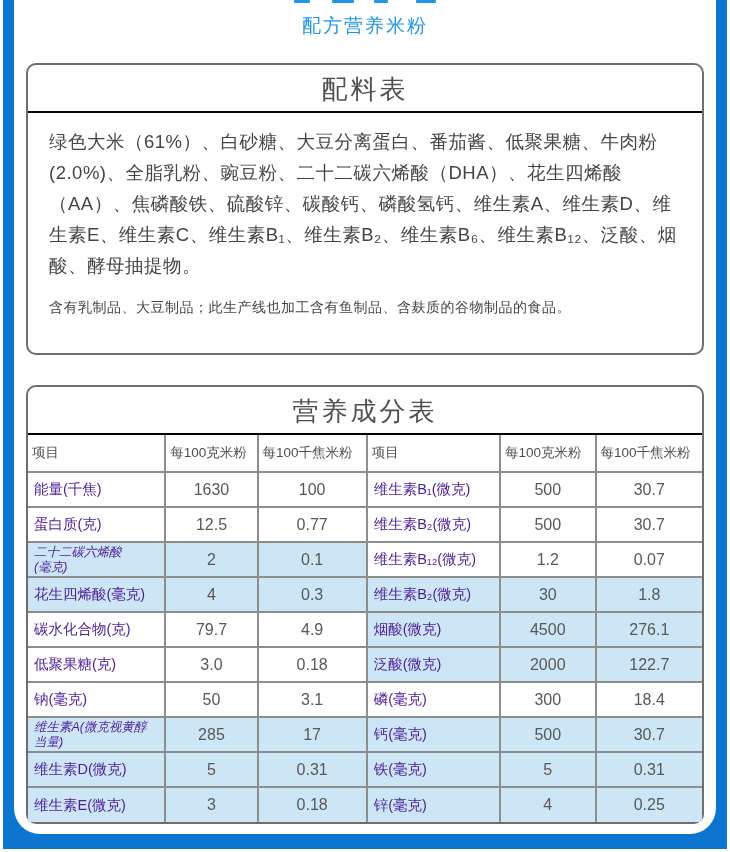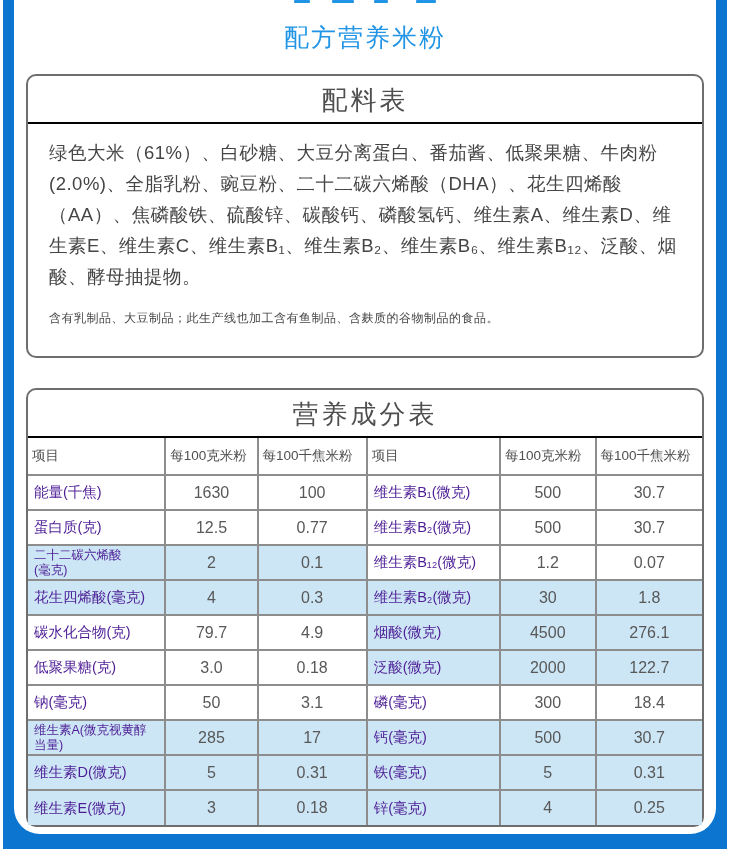--- a/index.html
+++ b/index.html
@@ -13,50 +13,50 @@
     position:absolute; left:3px; right:3px; top:0; bottom:3px;
     background:#0c75d0;
   }
   .content-card {
     position:absolute; left:14px; right:14px; top:0; bottom:18px;
     background:#ffffff; border-radius:0 0 26px 26px;
   }
   .top-frag { position:relative; height:5px; }
   .top-frag i { position:absolute; top:0; height:3px; background:#2095e6; border-radius:1px; }
   .page-title {
-    text-align:center; color:#2095e6; font-size:25px; font-weight:500;
-    letter-spacing:2px; margin-top:15px; height:34px; line-height:34px;
+    text-align:center; color:#2095e6; font-size:19px; font-weight:500;
+    letter-spacing:2px; margin-top:4px; height:34px; line-height:34px;
   }
   .box {
     width:678px; margin:20px auto 0;
     border:2px solid #6e6e6e; border-radius:10px;
     background:#fff;
   }
   .box-header {
     height:48px; line-height:48px; text-align:center;
     font-size:26px; color:#4f4f4f; letter-spacing:3px;
     border-bottom:2px solid #000000;
   }
   .box1-body { padding:13px 21px 18px; color:#454545; }
   .ingredients-text { margin:0; font-size:18.5px; line-height:31px; letter-spacing:0.5px; }
-  .allergen { margin:13px 0 6px; font-size:12px; line-height:27px; letter-spacing:0.5px; }
+  .allergen { margin:13px 0 14px; font-size:14px; line-height:27px; letter-spacing:0.5px; }
 
   .ntable { width:100%; border-collapse:collapse; table-layout:fixed; }
   .ntable th, .ntable td { border:2px solid #8d8d8d; overflow:hidden; }
   .ntable tr > *:first-child { border-left:none; }
   .ntable tr > *:last-child { border-right:none; }
   .ntable tr:first-child > * { border-top:none;margin-top:40px; }
   .ntable tr:last-child > * { border-bottom:none; }
   .ntable th {
     height:37px; font-weight:normal; font-size:13.5px; color:#4f4f4f;
     text-align:left; padding:0 4px; white-space:nowrap;
   }
   .ntable td { height:35px; }
   td.lbl { font-size:14.5px; color:#4c1d95; text-align:left; padding:1px 6px; }
-  td.lbl.small { font-size:12.5px; line-height:1.2; white-space:pre-line; }
+  td.lbl.small { font-size:12.5px; line-height:1.2; white-space:pre-line;font-style:italic; }
   td.val { font-size:16px; color:#585858; text-align:center; padding:0 2px; }
   .hl { background:#cde6f6; }
 </style>
 </head>
 <body>
 
 <div class="blue-frame"></div>
 <div class="content-card">
 
   <div class="top-frag">

